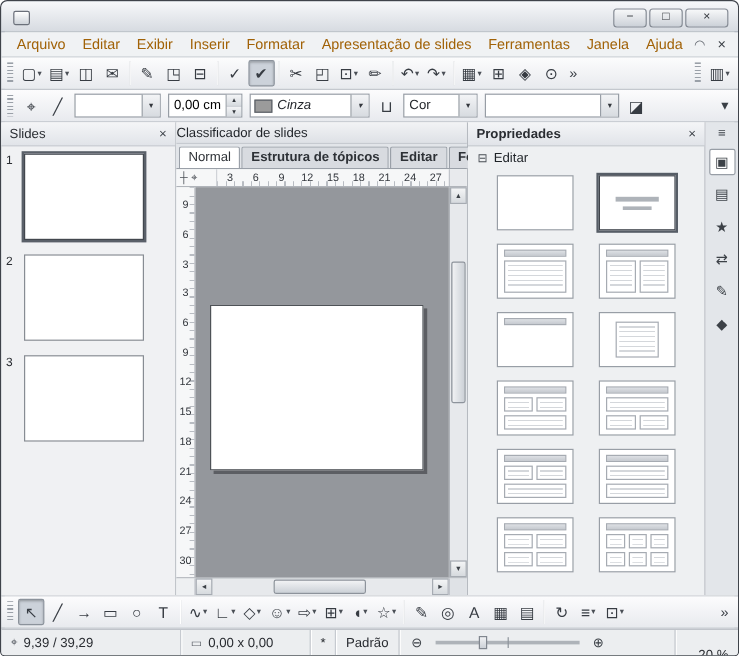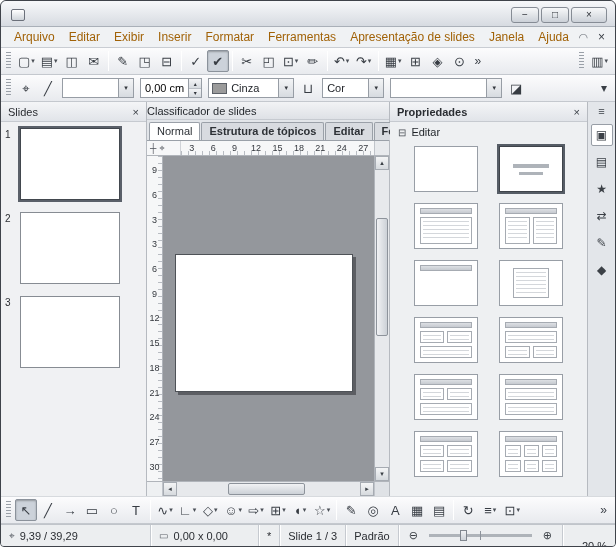--- a/index.html
+++ b/index.html
@@ -159,23 +159,23 @@
         <span class="menu-item">Arquivo</span>
 
         <span class="menu-item">Editar</span>
 
         <span class="menu-item">Exibir</span>
 
         <span class="menu-item">Inserir</span>
 
         <span class="menu-item">Formatar</span>
 
+        <span class="menu-item">Apresentação de slides</span>
+
         <span class="menu-item">Ferramentas</span>
-
-        <span class="menu-item">Apresentação de slides</span>
 
         <span class="menu-item">Janela</span>
 
         <span class="menu-item">Ajuda</span>
       </div>
     <span class="mb-right">
       <span class="mb-ico">◠</span>
       <button class="mb-close">×</button>
     </span>
   </div>
@@ -358,21 +358,21 @@
       <span class="val"></span>
       <span class="cbtn">▾</span>
     </span>
     <span class="spin">
       <span class="val">0,00 cm</span>
       <span class="sbcol">
         <span>▴</span>
         <span>▾</span>
       </span>
     </span>
-    <span class="combo" style="width:86px;">
+    <span class="combo" style="width:100px;font-style:italic;">
       <span class="swatch" style="background:#9b9b9b;" title="Cinza"></span>
       <span class="val">Cinza</span>
       <span class="cbtn">▾</span>
     </span>
     <button class="tbtn">
       <span class="g">⊔</span>
     </button>
     <span class="combo" style="width:62px;">
       <span class="val">Cor</span>
       <span class="cbtn">▾</span>
@@ -829,23 +829,20 @@
       <span>9,39 / 39,29</span>
     </span>
     <span class="seg size">
       <span class="segico">▭</span>
       <span>0,00 x 0,00</span>
     </span>
     <span class="seg">
       <span>*</span>
     </span>
     <span class="seg">
-      <span>Slide 1 / 3</span>
-    </span>
-    <span class="seg">
       <span>Padrão</span>
     </span>
     <span class="seg zoomseg">
       <button class="zbtn">⊖</button>
       <span class="ztrack">
         <span class="zthumb"></span>
       </span>
       <button class="zbtn">⊕</button>
     </span>
     <span class="seg zoomval">

